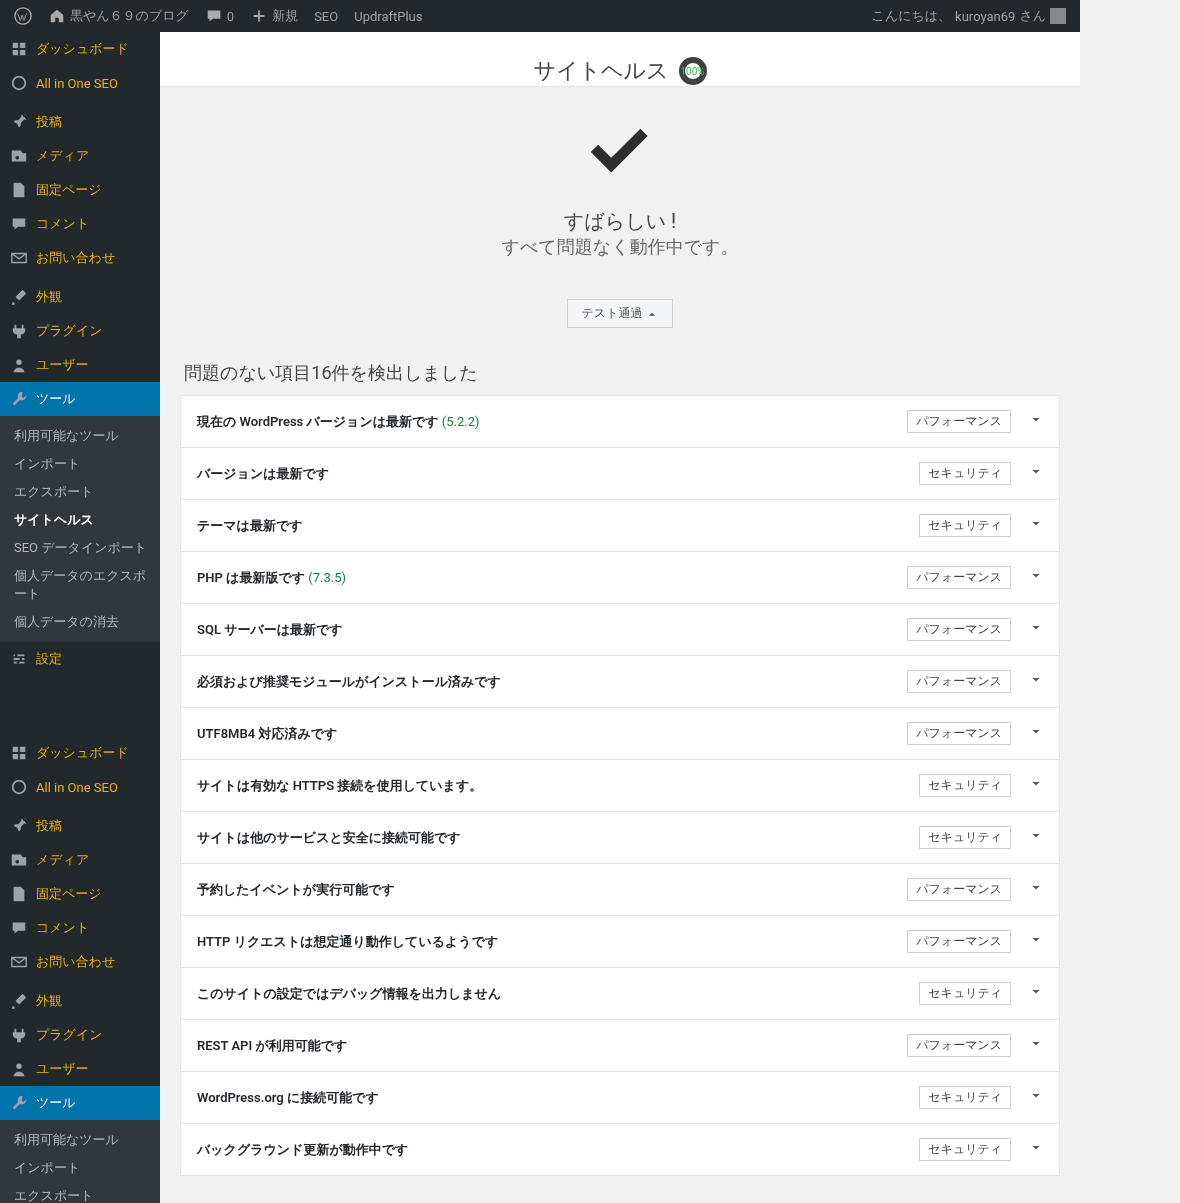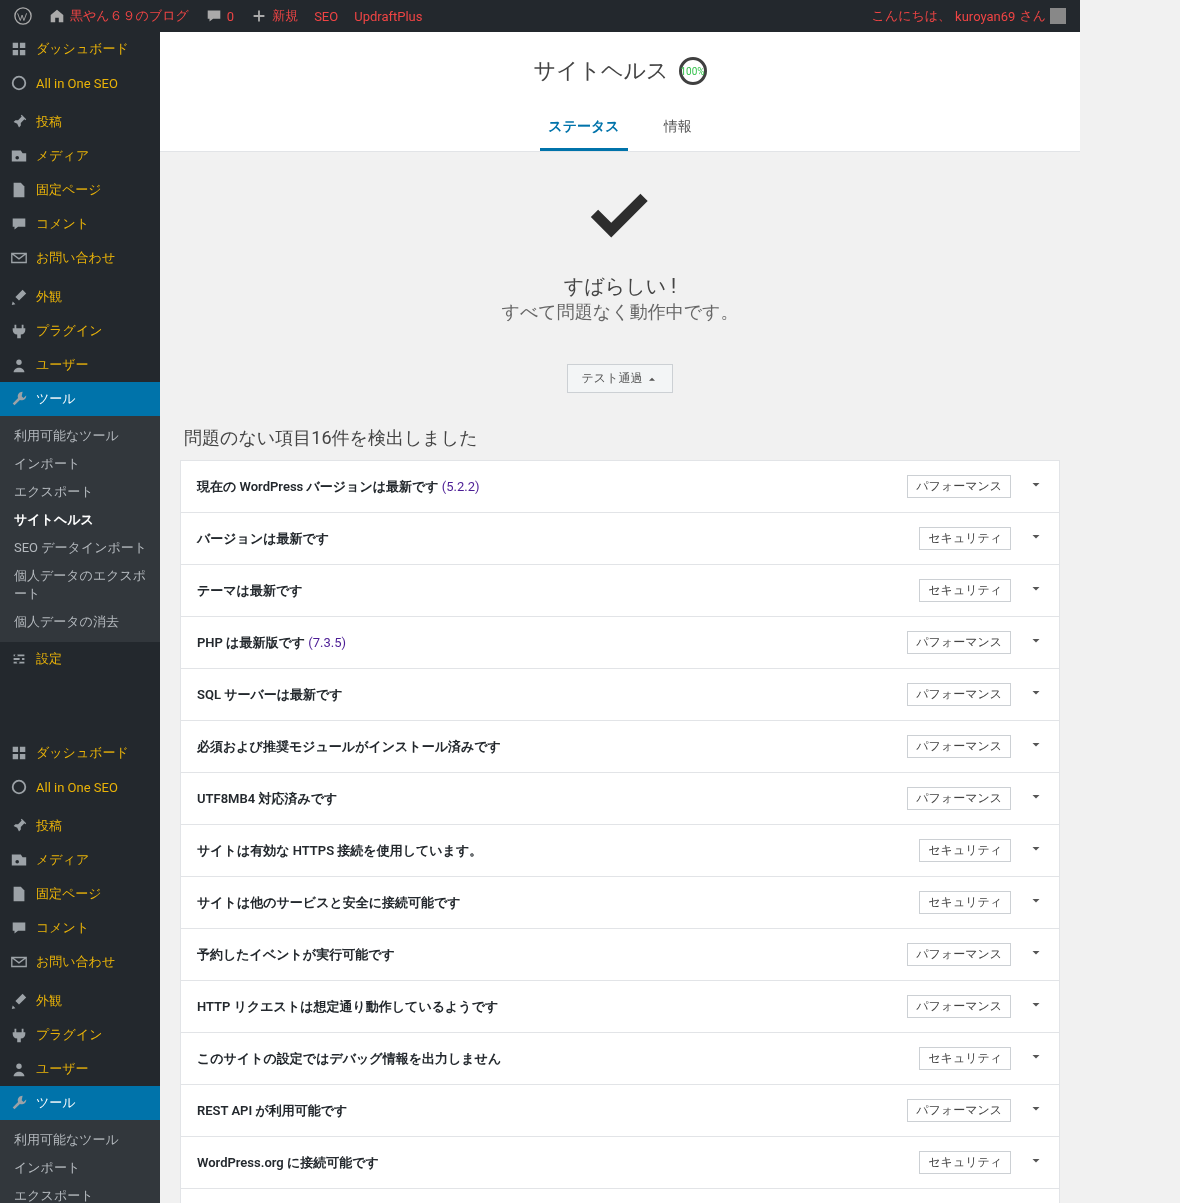--- a/index.html
+++ b/index.html
@@ -1,51 +1,51 @@
 <!DOCTYPE html>
 <html><head>
 <meta charset="utf-8">
 <style>
 * { margin:0; padding:0; box-sizing:border-box; font-family:-apple-system,BlinkMacSystemFont,"Segoe UI",Roboto,"Hiragino Kaku Gothic Pro","Meiryo",sans-serif; }
 body { background:#f1f1f1; color:#444; width:1080px; }
-#adminbar { position:relative; height:32px; background:#23282d; color:#ef4444; font-size:13px; display:flex; align-items:flex-end; padding:0 6px; }
+#adminbar { position:relative; height:32px; background:#23282d; color:#a3a3a3; font-size:13px; display:flex; align-items:flex-end; padding:0 6px; }
 #adminbar .ab-item { display:flex; align-items:center; padding:0 8px; height:32px; cursor:pointer; gap:4px;}
 #adminbar .spacer{flex:1;}
 #adminbar svg{fill:#aaa;width:18px;height:18px;}
 #adminbar .avatar{width:16px;height:16px;background:#888;display:inline-block;}
 #adminmenu { background:#23282d; width:160px; float:left; }
 #adminmenu .menu-item { color:#eab308; font-size:13px; display:flex; align-items:center; padding:8px 10px; gap:8px; cursor:pointer; position:relative;}
 #adminmenu .menu-item.current { background:#0073aa; color:#fff; }
 #adminmenu .menu-item.current::after { content:''; position:absolute; right:-8px; top:50%; transform:translateY(-50%); border:8px solid transparent; border-right-color:#f1f1f1; }
 #adminmenu .submenu { background:#32373c; padding:6px 0; }
 #adminmenu .submenu .sub-item{ color:#b4b9be; font-size:13px; padding:5px 10px 5px 14px; cursor:pointer; display:block;}
 #adminmenu .submenu .sub-item.current{ color:#fff; font-weight:600;}
 #adminmenu .icon{width:18px;height:18px;fill:#9ca2a7;}
 #adminmenu .sep{height:5px;}
 #wpbody { margin-left:160px; background:#f1f1f1; min-height:1060px; padding-bottom:10px;}
 .site-health-header{ background:#fff; border-bottom:1px solid #e2e4e7; text-align:center; padding:24px 0 0 0;}
 .title-wrap{display:flex;justify-content:center;align-items:center;gap:10px;}
 .title-wrap h1{font-size:22px;font-weight:400;}
-.progress-circle{width:28px;height:28px;border:3px solid #404040;border-radius:50%;display:flex;align-items:center;justify-content:center;font-size:10px;color:#33c14b;}
+.progress-circle{width:28px;height:28px;border:6px solid #404040;border-radius:50%;display:flex;align-items:center;justify-content:center;font-size:10px;color:#33c14b;}
 .health-tabs{display:flex;justify-content:center;gap:28px;margin-top:20px;font-size:14px;}
 .health-tabs .tab{padding:12px 8px;color:#555;cursor:pointer;}
 .health-tabs .tab.active{color:#0073aa;border-bottom:3px solid #0073aa;font-weight:600;}
 .status-body{max-width:880px;margin:30px auto 0 auto;}
 .status-ok{text-align:center;margin-bottom:40px;}
 .status-ok .check{font-size:70px;color:#2d2d2d;line-height:1;}
 .status-ok h2{font-size:20px;font-weight:400;margin-top:10px;}
 .status-ok p{font-size:18px;color:#666;}
 .toggle-btn{display:flex;justify-content:center;margin-bottom:33px;}
 .toggle-btn button{background:#f3f5f6;border:1px solid #ccd0d4;color:#555;padding:5px 14px;font-size:12px;cursor:pointer;display:flex;align-items:center;gap:4px;}
 .issues-heading{font-size:18px;margin:20px 0 10px 4px;font-weight:400;}
 .accordion{background:#fff;border:1px solid #e2e4e7;}
 .acc-item{border-bottom:1px solid #e2e4e7;display:flex;align-items:center;padding:14px 16px;cursor:pointer;}
 .acc-item:last-child{border-bottom:none;}
 .acc-title{flex:1;font-size:13px;font-weight:600;color:#23282d;}
-.acc-title .light{font-weight:400;color:#4c1d95;}
+.acc-title .light{font-weight:400;color:#15803d;}
 .acc-badge{font-size:12px;border:1px solid #ccd0d4;padding:2px 8px;border-radius:0;margin-right:18px;color:#444;}
 .acc-chevron{color:#555;}
 .menu-group{}
 </style>
 </head>
 <body>
 
 <div id="adminbar">
   <div class="ab-item">
       <svg viewBox="0 0 20 20">
@@ -256,24 +256,20 @@
 </div>
 
 <div id="wpbody">
   <div class="site-health-header">
     <div class="title-wrap">
       <h1>サイトヘルス</h1>
       <div class="progress-circle">
           <span>100%</span>
         </div>
     </div>
-    <div class="health-tabs">
-      <div class="tab active">ステータス</div>
-      <div class="tab">情報</div>
-    </div>
   </div>
 
   <div class="status-body">
     <div class="status-ok">
       <div class="check">
         <svg width="70" height="70" viewBox="0 0 24 24">
             <path fill="#2d2d2d" d="M9 19l-7-7 2.5-2.5L9 14l10-10L21.5 6.5z"></path>
           </svg>
       </div>
       <h2>すばらしい !</h2>

